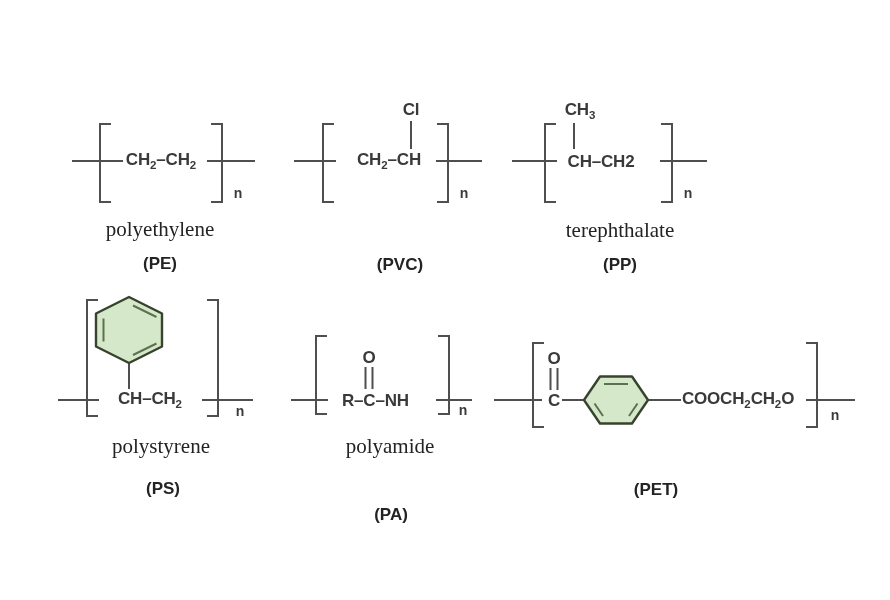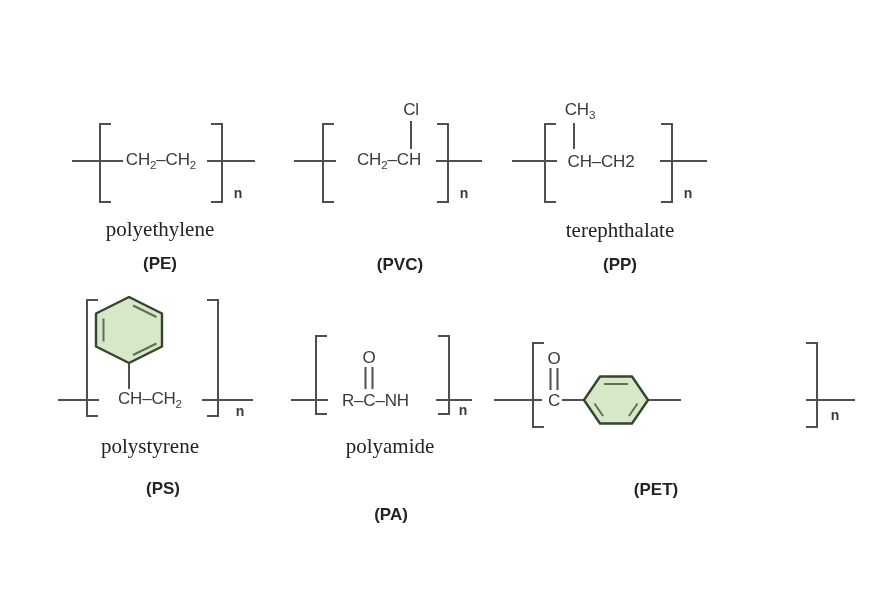--- a/index.html
+++ b/index.html
@@ -6,21 +6,21 @@
   .canvas {
     position:relative; width:890px; height:600px; background:#ffffff;
     font-family:"Liberation Sans", sans-serif; overflow:hidden;
   }
   svg.skeleton { position:absolute; left:0; top:0; width:890px; height:600px; }
   .stroke  { fill:none; stroke:var(--line,#4f4f4f); stroke-width:2; }
   .bracket { fill:none; stroke:var(--line,#4f4f4f); stroke-width:2; }
   .ring    { fill:var(--ring-fill,#d5e8ca); stroke:var(--ring-stroke,#38432e); stroke-width:2.4; stroke-linejoin:round; }
   .inner   { fill:none; stroke:var(--ring-inner,#5d7150); stroke-width:2; }
   .formula {
-    position:absolute; color:var(--formula-text,#3a3a3a); font-weight:400;
+    position:absolute; color:var(--formula-text,#3a3a3a); font-weight:700;
     font-size:17px; letter-spacing:-0.2px; white-space:nowrap; line-height:1;
   }
   .formula sub { font-size:11.5px; letter-spacing:0; }
   .center  { transform:translate(-50%,-50%); }
   .vcenter { transform:translateY(-50%); }
   .nsub {
     position:absolute; transform:translate(-50%,-50%); color:var(--formula-text,#3a3a3a);
     font-weight:700; font-size:14px; line-height:1;
   }
   .name {
@@ -85,27 +85,28 @@
   <div class="abbr" style="left:400px;top:264px">(PVC)</div>
 
   <span class="formula center" style="left:580px;top:111px">CH<sub>3</sub></span>
   <span class="formula center" style="left:601px;top:161px">CH–CH2</span>
   <span class="nsub" style="left:688px;top:193px">n</span>
   <div class="name" style="left:620px;top:230px">terephthalate</div>
   <div class="abbr" style="left:620px;top:264px">(PP)</div>
 
   <span class="formula vcenter" style="left:118px;top:400px">CH–CH<sub>2</sub></span>
   <span class="nsub" style="left:240px;top:411px">n</span>
-  <div class="name" style="left:150px;top:446px">polystyrene</div>
+  <div class="name" style="left:161px;top:446px">polystyrene</div>
   <div class="abbr" style="left:163px;top:488px">(PS)</div>
 
   <span class="formula center" style="left:369px;top:357px">O</span>
   <span class="formula vcenter" style="left:342px;top:400px">R–C–NH</span>
   <span class="nsub" style="left:463px;top:410px">n</span>
   <div class="name" style="left:390px;top:446px">polyamide</div>
   <div class="abbr" style="left:391px;top:514px">(PA)</div>
 
   <span class="formula center" style="left:554px;top:358px">O</span>
   <span class="formula center" style="left:554px;top:400px">C</span>
+  <span class="formula vcenter" style="left:682px;top:400px">COOCH<sub>2</sub>CH<sub>2</sub>O</span>
   <span class="nsub" style="left:835px;top:415px">n</span>
   <div class="abbr" style="left:656px;top:489px">(PET)</div>
 
 </div>
 
 </body></html>

